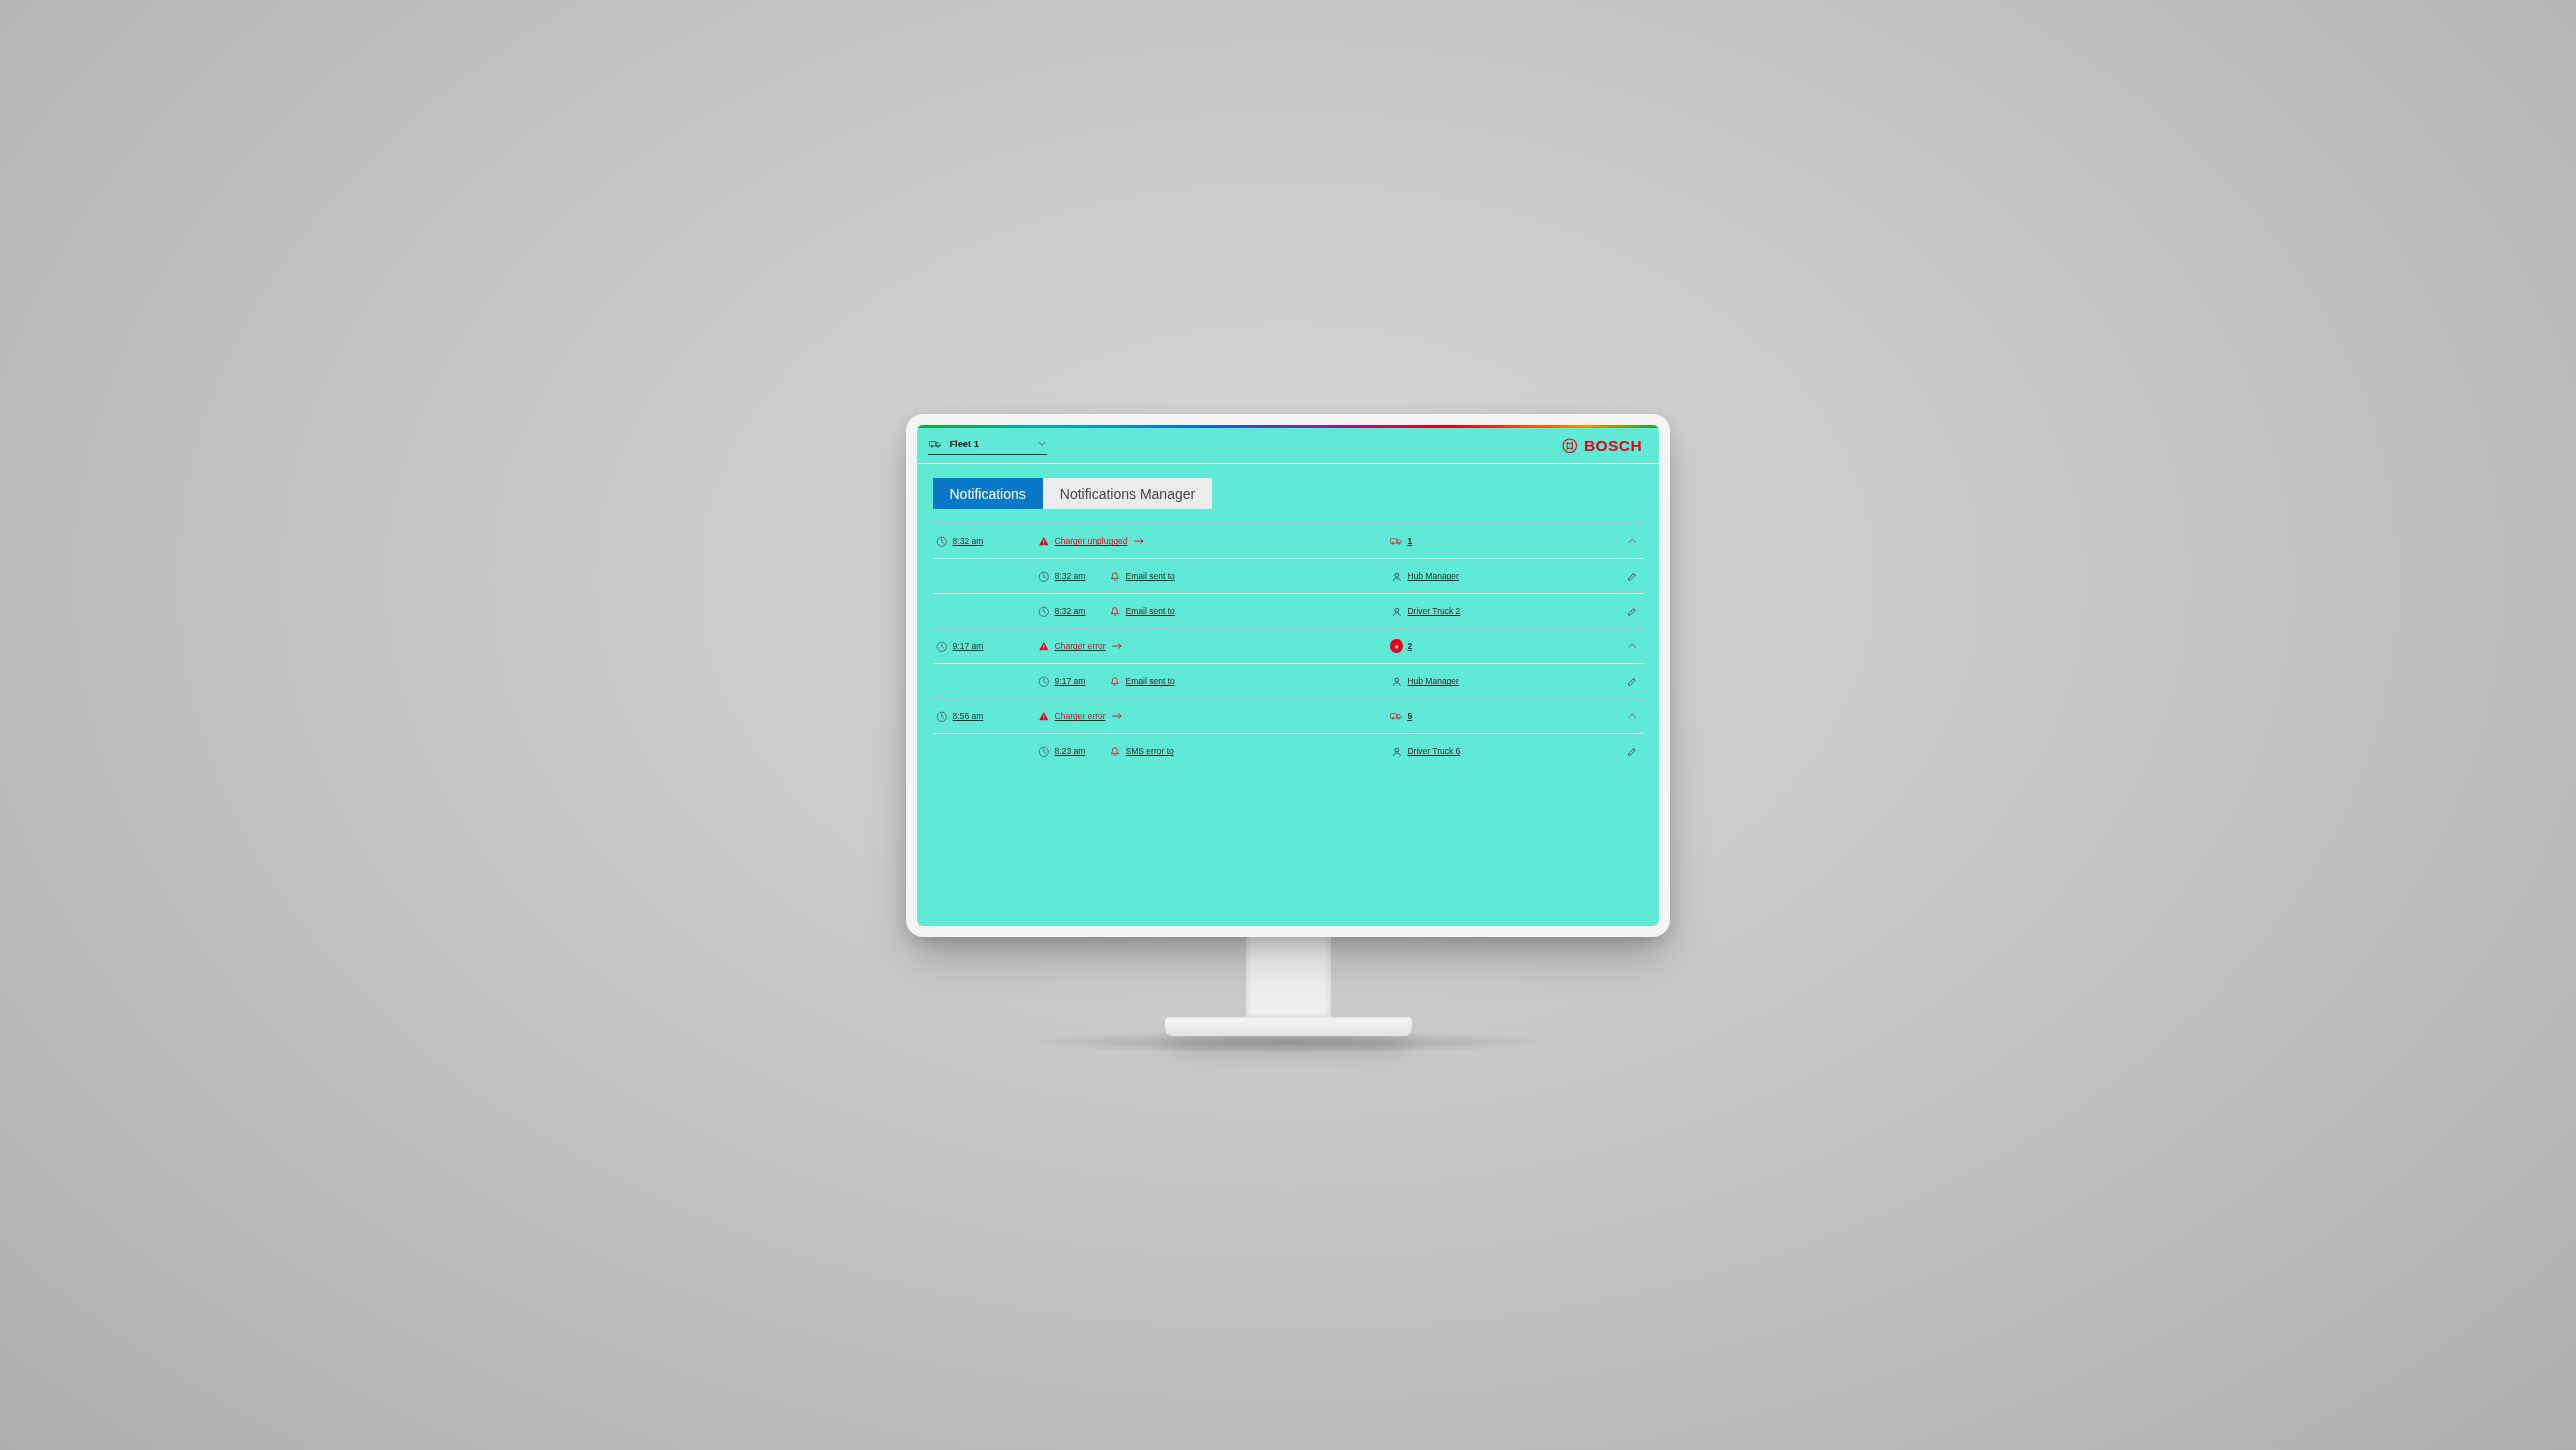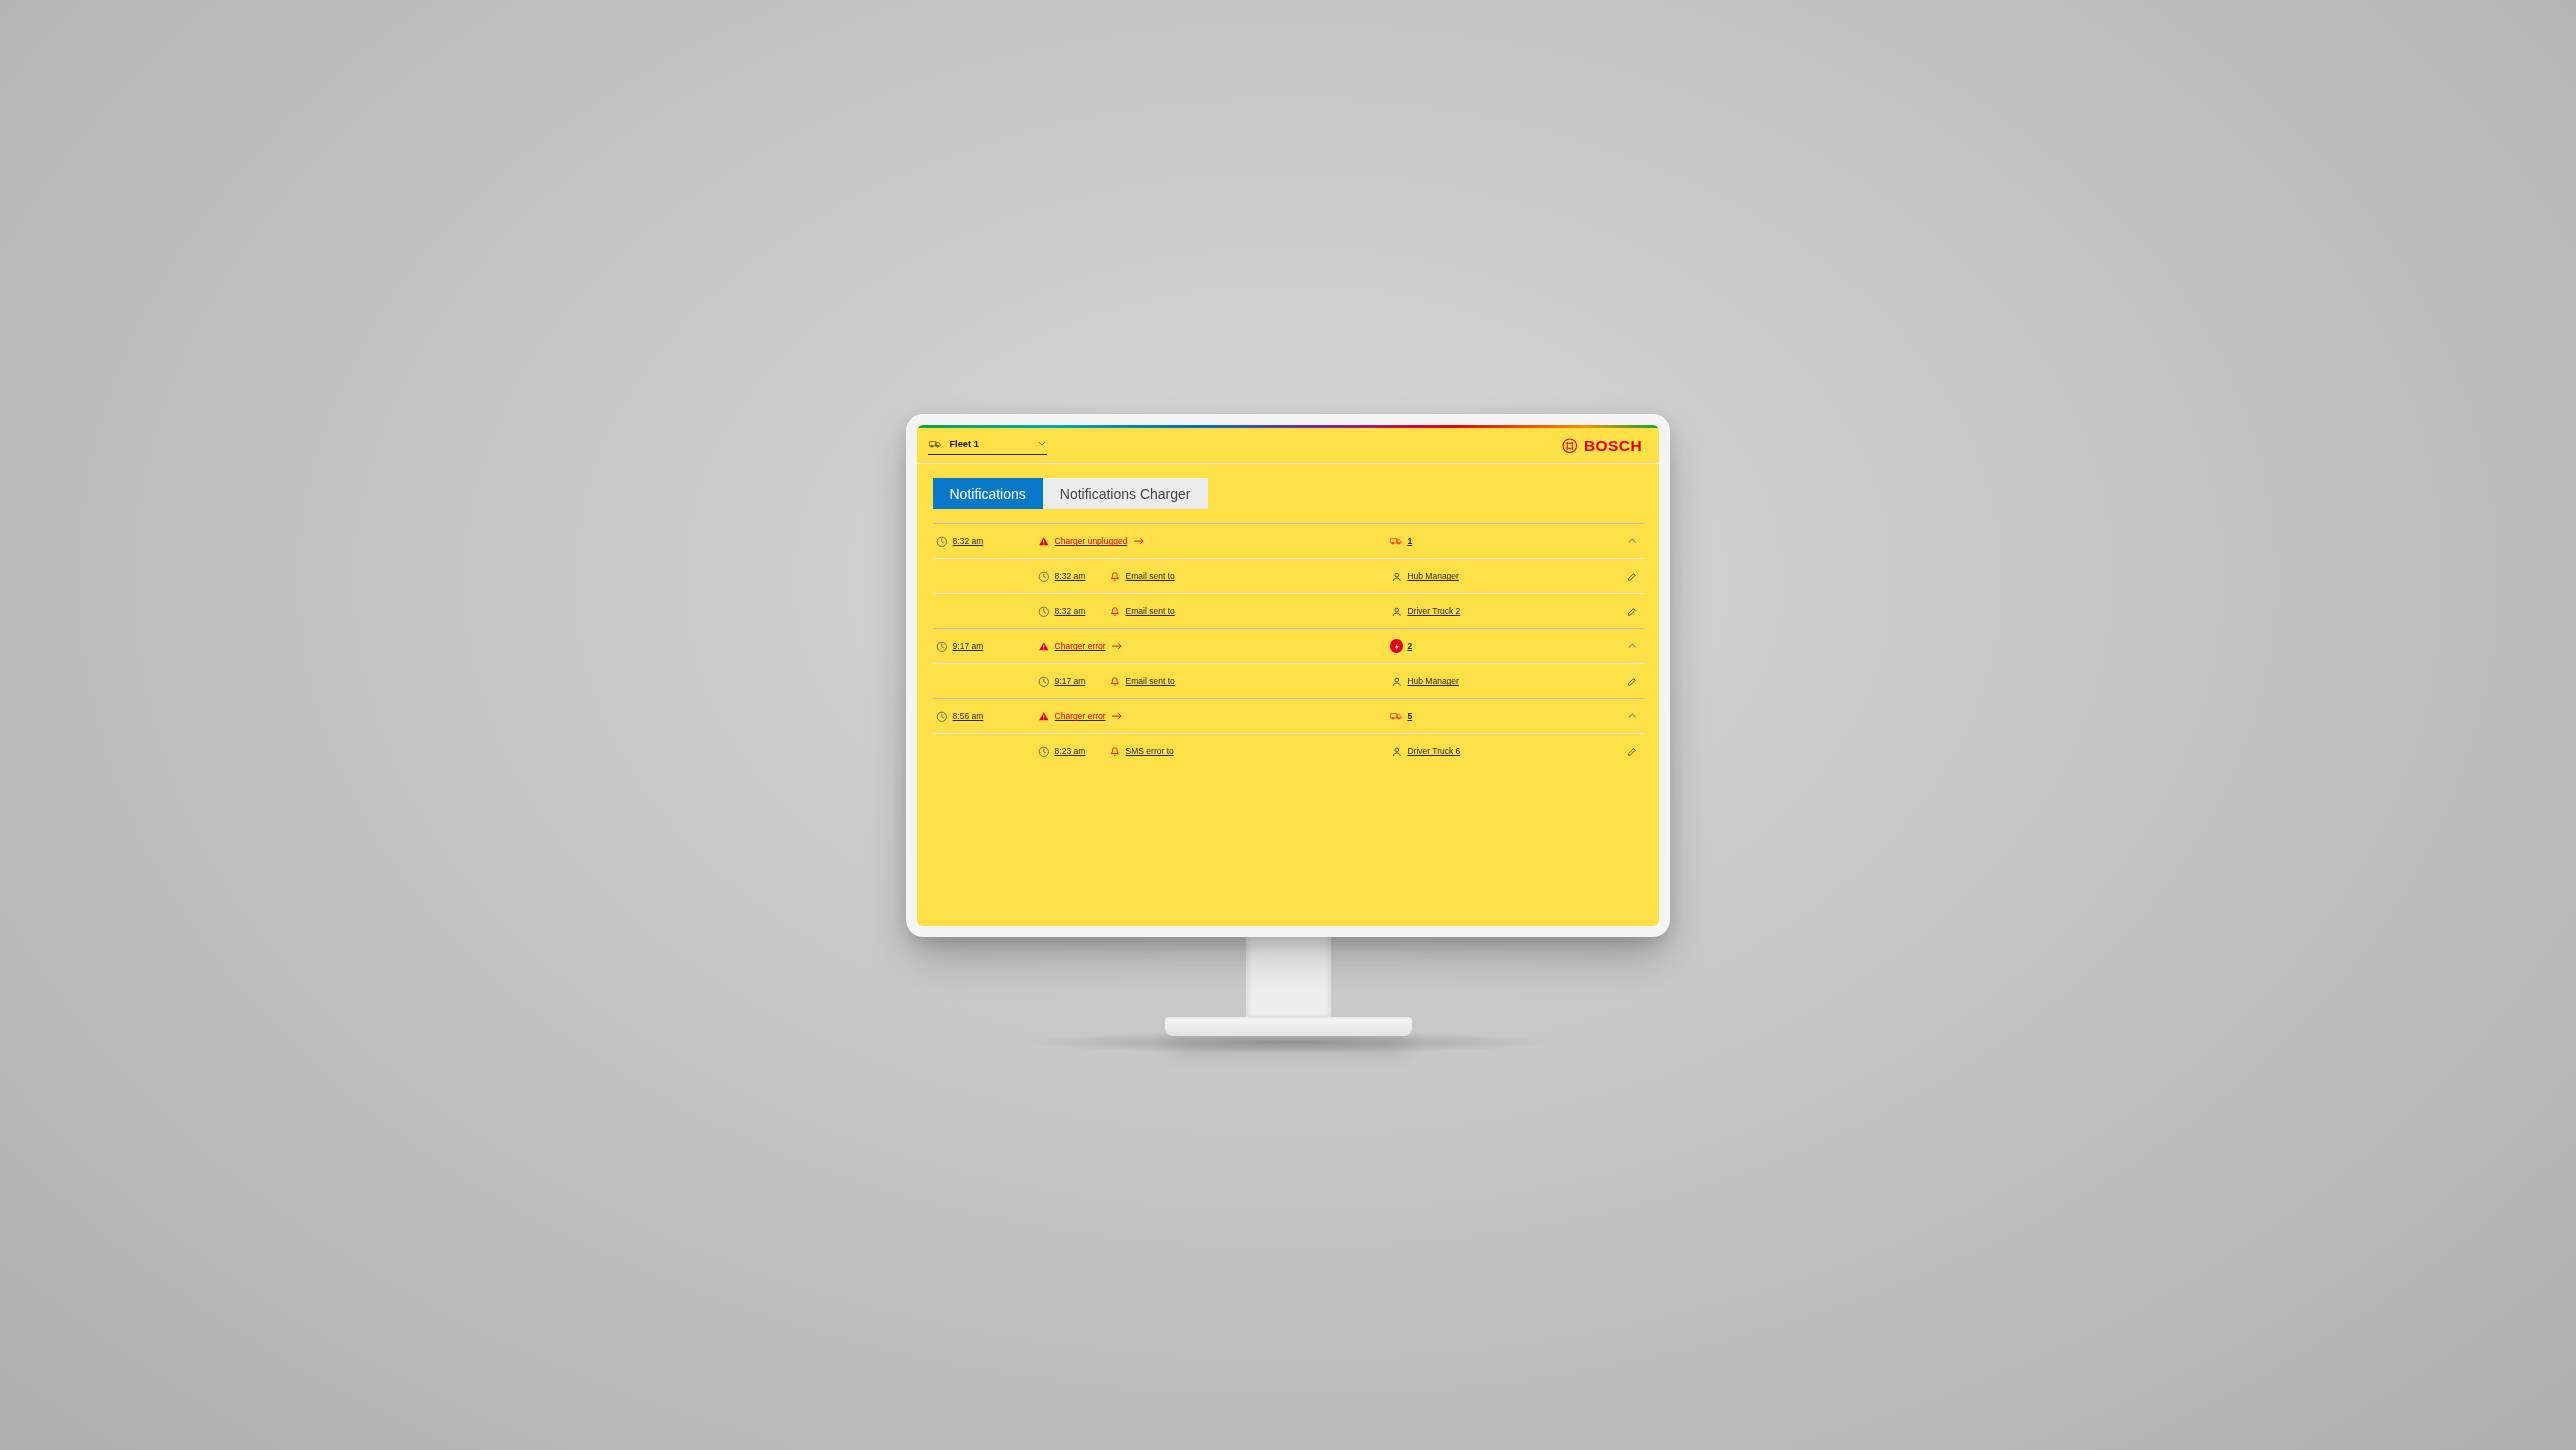--- a/index.html
+++ b/index.html
@@ -31,21 +31,21 @@
   }
   .monitor-shadow{
     position:absolute;left:50%;transform:translateX(-50%);
     bottom:-18.5px;width:70%;height:23px;
     background:radial-gradient(ellipse at center,rgba(0,0,0,.22) 0%,rgba(0,0,0,0) 70%);
     z-index:0;
   }
   
   .screen{
     width:742px;height:501px;
-    background:#fde047;
+    background:#5eead4;
     border-radius:6.2px;
     overflow:hidden;
     display:flex;flex-direction:column;
   }
   .rainbow{
     height:3.1px;
     background:linear-gradient(90deg,#13a538 0%,#00a9b4 18%,#0072c6 36%,#7030a0 54%,#e2001a 72%,#f39200 90%,#13a538 100%);
   }
   
   .header{
@@ -133,21 +133,21 @@
             <circle cx="12" cy="12" r="10.5" fill="none" stroke="#e2001a" stroke-width="1.6"></circle>
             <path d="M8 6v12M16 6v12M8 8c3 0 5 0 8 0M8 16c3 0 5 0 8 0" fill="none" stroke="#e2001a" stroke-width="1.6"></path>
           </svg>
           <span class="brand-text">BOSCH</span>
         </div>
       </div>
 
       <div class="content">
         <div class="tabs">
           <div class="tab active">Notifications</div>
-          <div class="tab">Notifications Charger</div>
+          <div class="tab">Notifications Manager</div>
         </div>
 
         <div class="list" id="list">
             <div class="row">
               <span class="ico">
                 <svg viewBox="0 0 20 20" width="11.6" height="11.6">
                   <circle cx="10" cy="10" r="8" fill="none" stroke="#555" stroke-width="1.4"></circle>
                   <path d="M10 5v5l3 2" fill="none" stroke="#555" stroke-width="1.4" stroke-linecap="round"></path>
                 </svg>
               </span>

